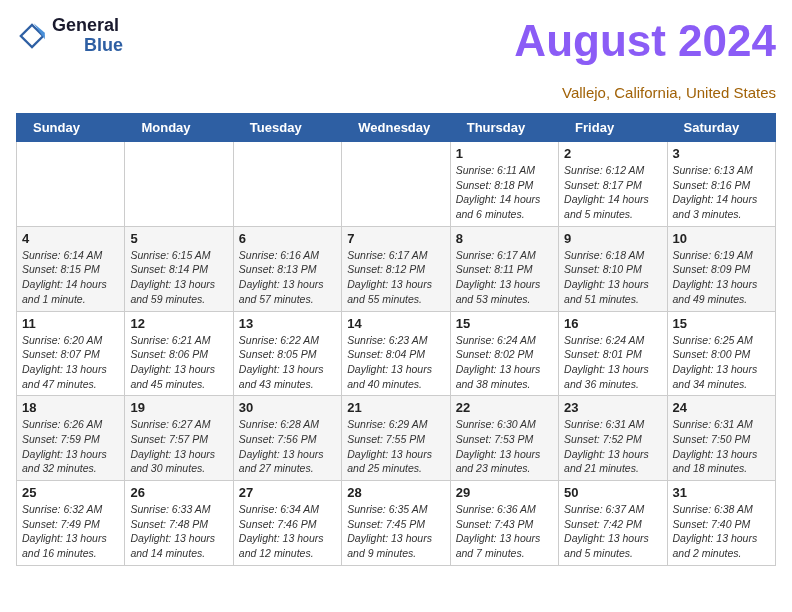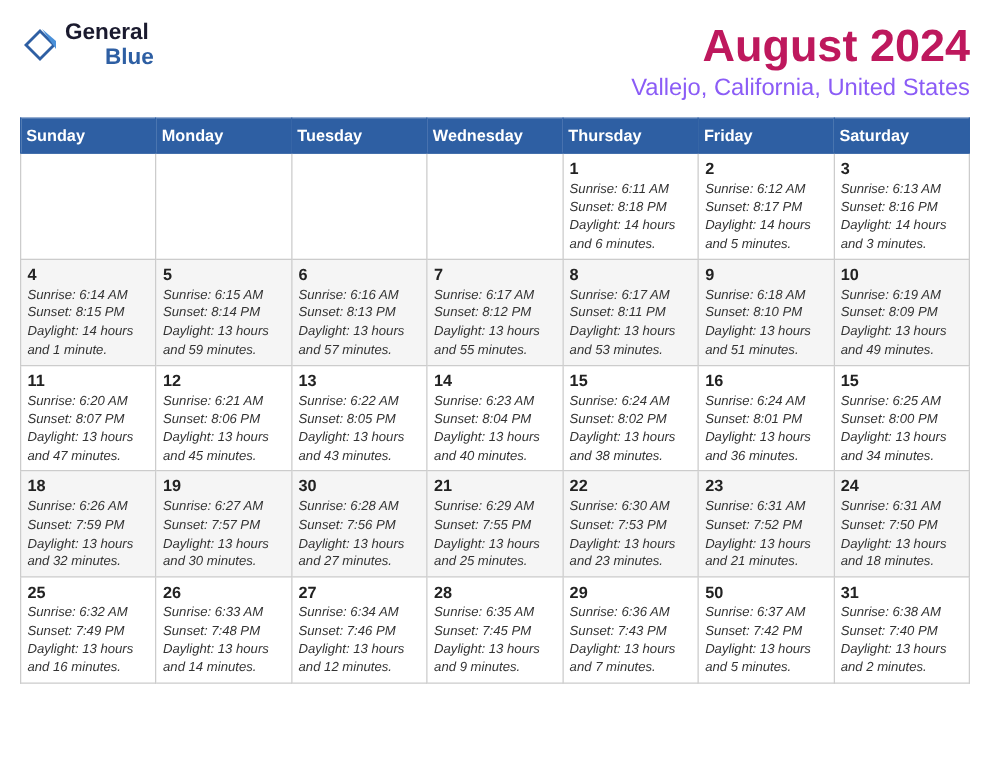--- a/index.html
+++ b/index.html
@@ -29,40 +29,40 @@
       line-height: 1.1;
     }
     .logo-icon {
       width: 32px;
       height: 32px;
     }
     .title-area {
       text-align: right;
     }
     .month-year {
-      font-size: 36px;
-      font-weight: bold;
-      color: #be185d;
+      font-size: 44px;
+      font-weight: bold;
+      color: #8b5cf6;
     }
     .location {
-      font-size: 19px;
-      color: #8b5cf6;
-      margin-top: 2px;
+      font-size: 15px;
+      color: #a16207;
+      margin-top: 18px;
     }
     .calendar-table {
       width: 100%;
       border-collapse: collapse;
       table-layout: fixed;
     }
     .calendar-table th {
       background-color: #2e5fa3;
       color: #fff;
       font-size: 13px;
       font-weight: bold;
-      padding: 6px 4px;
+      padding: 6px 16px;
       text-align: left;
       border: 1px solid #2e5fa3;
     }
     .calendar-table td {
       border: 1px solid #ccc;
       vertical-align: top;
       padding: 4px 5px;
       font-size: 11px;
       color: #222;
       height: 80px;

